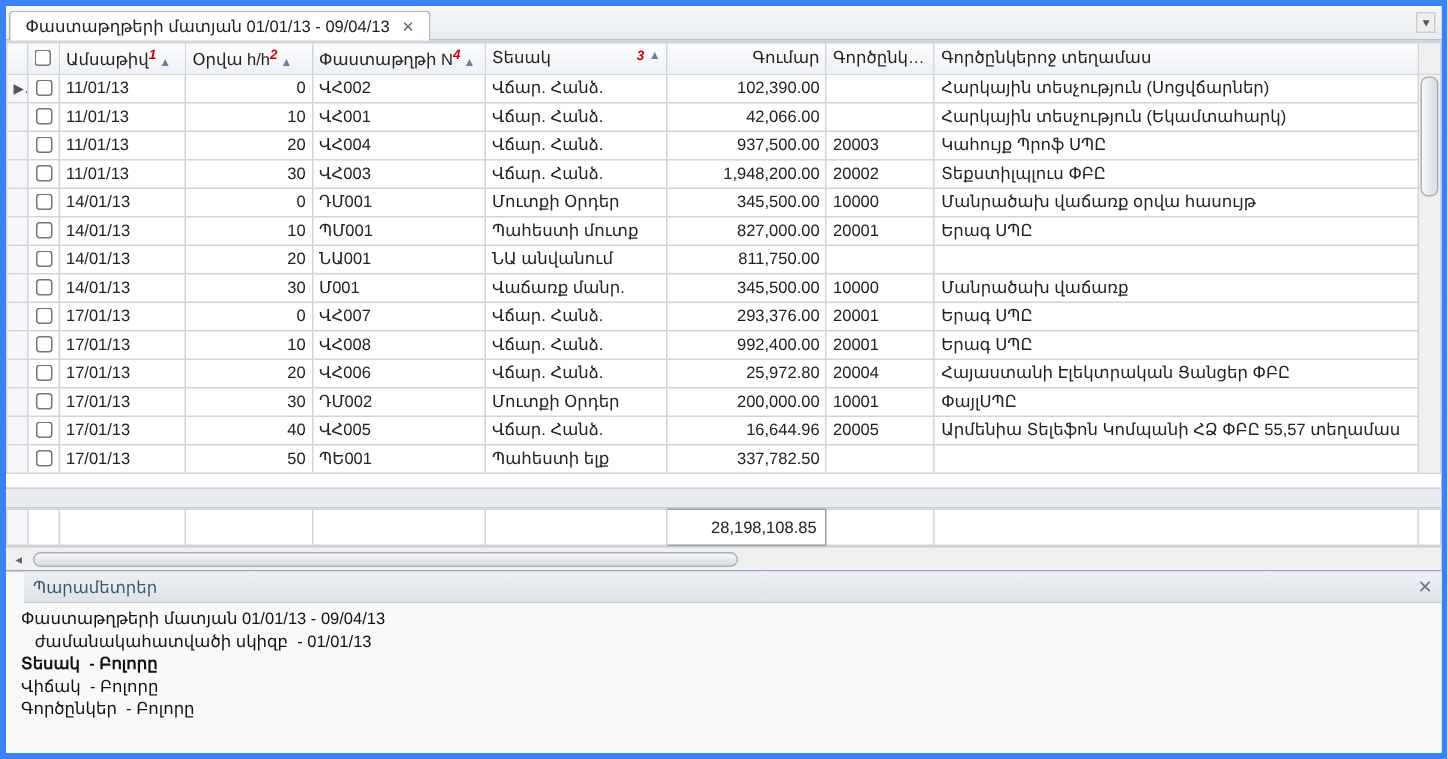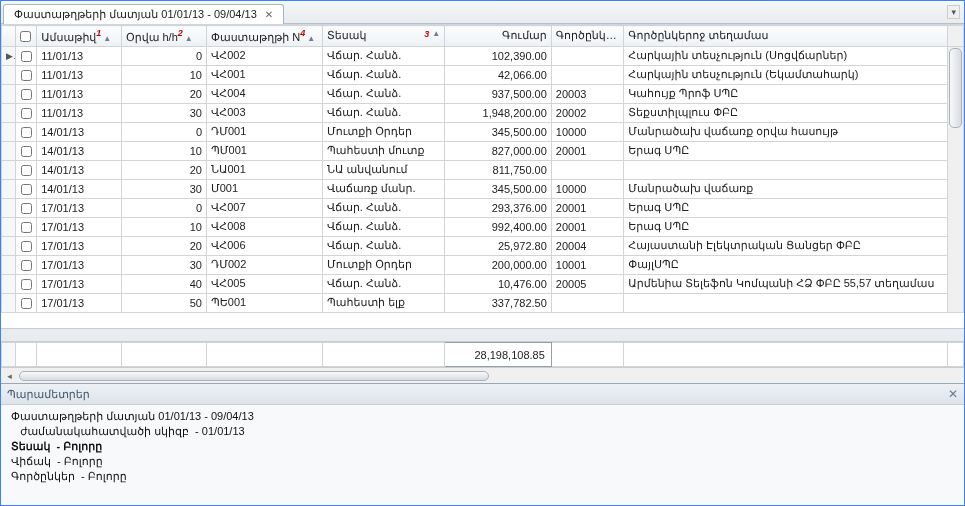--- a/index.html
+++ b/index.html
@@ -1,17 +1,17 @@
 <!DOCTYPE html>
 <html><head>
 <meta charset="utf-8">
 <style>
 * { box-sizing: border-box; margin: 0; padding: 0; }
 body { font-family: Arial, sans-serif; font-size: 11px; background: #fff; color: #222; width: 965px; height: 506px; overflow: hidden; }
-.window { border: 1px solid #3b82f6; width: 965px; height: 506px; display: flex; flex-direction: column; }
+.window { border: 4px solid #3b82f6; width: 965px; height: 506px; display: flex; flex-direction: column; }
 .tab-bar { background: linear-gradient(#f5f7fa, #e8ecf0); border-bottom: 1px solid #b5c0cb; height: 23px; display: flex; align-items: flex-end; padding-left: 2px; position: relative; }
 .tab { background: #fff; border: 1px solid #aab5c0; border-bottom: none; padding: 3px 8px 3px 10px; font-size: 11px; display: flex; align-items: center; gap: 6px; border-radius: 3px 3px 0 0; position: relative; top: 1px; }
 .tab-close { color: #666; font-size: 10px; cursor: pointer; padding: 0 2px; }
 .tab-dropdown { position: absolute; right: 4px; top: 4px; font-size: 9px; color: #555; border: 1px solid #ccc; background: #f0f0f0; padding: 1px 3px; cursor: pointer; }
 .grid-wrap { flex: 1; overflow: hidden; display: flex; flex-direction: column; border-top: 1px solid #d0d5da; justify-content: flex-end; }
 .grid-scroll { flex: 1; overflow: hidden; position: relative; }
 table { border-collapse: collapse; width: 100%; table-layout: fixed; }
 th, td { border: 1px solid #d0d5da; padding: 2px 4px; height: 19px; white-space: nowrap; overflow: hidden; text-overflow: ellipsis; }
 thead th { background: linear-gradient(#fcfdfe, #eef1f5); font-weight: normal; font-size: 11px; text-align: left; position: relative; }
 .col-mark { width: 14px; }
@@ -31,21 +31,21 @@
 tbody tr td:first-child { background: #f5f7fa; }
 .row-indicator { color: #555; font-size: 9px; text-align: center; }
 input[type=checkbox] { width: 11px; height: 11px; vertical-align: middle; }
 .blank-strip { height: 14px; background: #e8ecf0; border-top: 1px solid #ccc; border-bottom: 1px solid #ccc; }
 .totals-row td { background: #fff; border: 1px solid #d0d5da; height: 24px; }
 .totals-cell { border: 1px solid #939fa9 !important; box-shadow: inset 0 0 0 1px #fff; text-align: right; padding-right: 6px; font-size: 11px; }
 .hscroll-area { height: 16px; background: #f0f0f0; border-top: 1px solid #ccc; display: flex; align-items: center; position: relative; }
 .hscroll-left { width: 13px; position: absolute; left: 2px; font-size: 9px; color: #666; text-align: center; }
 .hscroll-thumb { position: absolute; left: 18px; height: 10px; width: 470px; background: linear-gradient(#f8f8f8,#d8dde2); border: 1px solid #a8b2bc; border-radius: 5px; }
 .params-panel { border-top: 1px solid #9aa8b5; background: #f7f9fb; height: 122px; display: flex; flex-direction: column; }
-.params-header { background: linear-gradient(#edf1f5,#dde4ea); border-bottom: 1px solid #c5ced6; padding: 3px 6px; font-size: 11px; color: #41566b; display: flex; justify-content: space-between; align-items: center; }
+.params-header { background: linear-gradient(#edf1f5,#dde4ea); border-bottom: 1px solid #c5ced6; padding: 3px 6px; font-size: 11px; color: #41566b; display: flex; justify-content: space-between; align-items: center; margin-left: 12px; }
 .params-close { color: #6b7c8d; cursor: pointer; font-size: 12px; }
 .params-body { padding: 4px 10px; font-size: 11px; color: #111; line-height: 15px; }
 .vscroll-cell { background: #f0f0f0; position: relative; }
 .vscroll-thumb { position: absolute; top: 1px; left: 1px; right: 1px; height: 80px; background: linear-gradient(90deg,#f8f8f8,#d8dde2); border: 1px solid #a8b2bc; border-radius: 5px; }
 </style>
 </head>
 <body>
 
 <div class="window">
 
@@ -222,21 +222,21 @@
               <td>10001</td>
               <td>ՓայլՍՊԸ</td>
             </tr>
             <tr>
               <td class="row-indicator"></td>
               <td style="text-align:center"><input type="checkbox" style=""></td>
               <td>17/01/13</td>
               <td class="num">40</td>
               <td>ՎՀ005</td>
               <td>Վճար. Հանձ.</td>
-              <td class="num">10,476.00</td>
+              <td class="num">16,644.96</td>
               <td>20005</td>
               <td>Արմենիա Տելեֆոն Կոմպանի ՀՁ ՓԲԸ 55,57 տեղամաս</td>
             </tr>
             <tr>
               <td class="row-indicator"></td>
               <td style="text-align:center"><input type="checkbox" style=""></td>
               <td>17/01/13</td>
               <td class="num">50</td>
               <td>ՊԵ001</td>
               <td>Պահեստի ելք</td>

